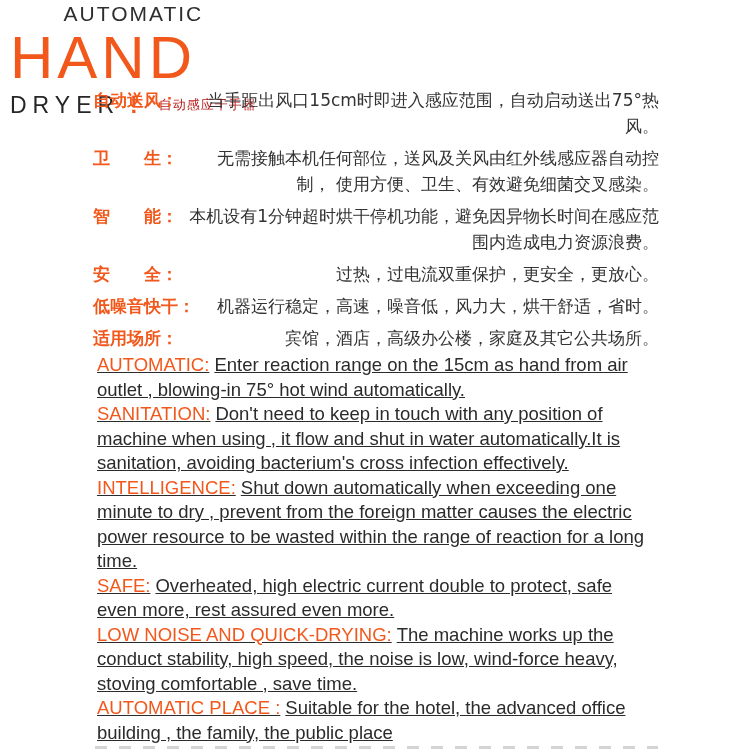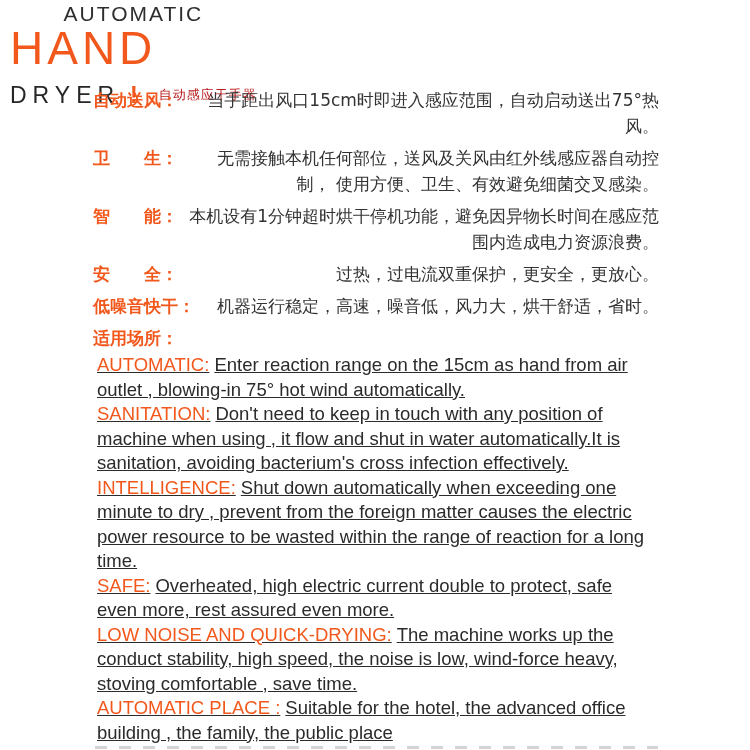--- a/index.html
+++ b/index.html
@@ -18,23 +18,23 @@
     position: absolute; left: 10px; top: 2px;
     font-family: "Liberation Sans", sans-serif;
   }
   .hdr-line1 {
     font-size: 21px; letter-spacing: 2px;
     color: #2e2e2e; font-weight: 500;
     line-height: 24px;
     text-align: center;
   }
   .hdr-line2 {
-    font-size: 46px; letter-spacing: 4px;
+    font-size: 60px; letter-spacing: 4px;
     color: var(--accent); font-weight: 500;
-    line-height: 40px; margin-top: 2px;
+    line-height: 40px; margin-top: 12px;
   }
   .hdr-line3 {
     display: flex; align-items: flex-start;
     margin-top: 15px; line-height: 24px;
   }
   .hdr-dryer {
     font-size: 23px; letter-spacing: 6px;
     color: #262626; font-weight: 500;
   }
   .hdr-excl {
@@ -125,20 +125,21 @@
   <div class="zh-item">
     <span class="zh-label">安　　全：</span>
     <span class="zh-text">过热，过电流双重保护，更安全，更放心。</span>
   </div>
   <div class="zh-item">
     <span class="zh-label">低噪音快干：</span>
     <span class="zh-text">机器运行稳定，高速，噪音低，风力大，烘干舒适，省时。</span>
   </div>
   <div class="zh-item">
     <span class="zh-label">适用场所：</span>
+    <span class="zh-text">宾馆，酒店，高级办公楼，家庭及其它公共场所。</span>
   </div>
 </div>
 
 <div class="en-block">
   <p class="en-para">
     <span class="en-label">AUTOMATIC:</span><span>Enter reaction range on the 15cm as hand from air outlet , blowing-in 75° hot wind automatically.</span>
   </p>
   <p class="en-para">
     <span class="en-label">SANITATION:</span><span>Don't need to keep in touch with any  position of machine when using , it flow and shut in water automatically.It is sanitation, avoiding bacterium's cross infection effectively.</span>
   </p>

